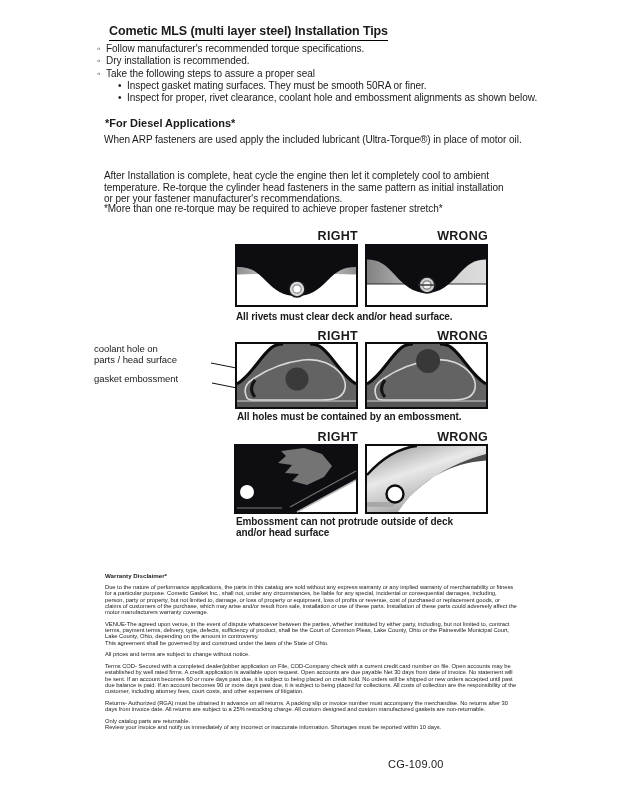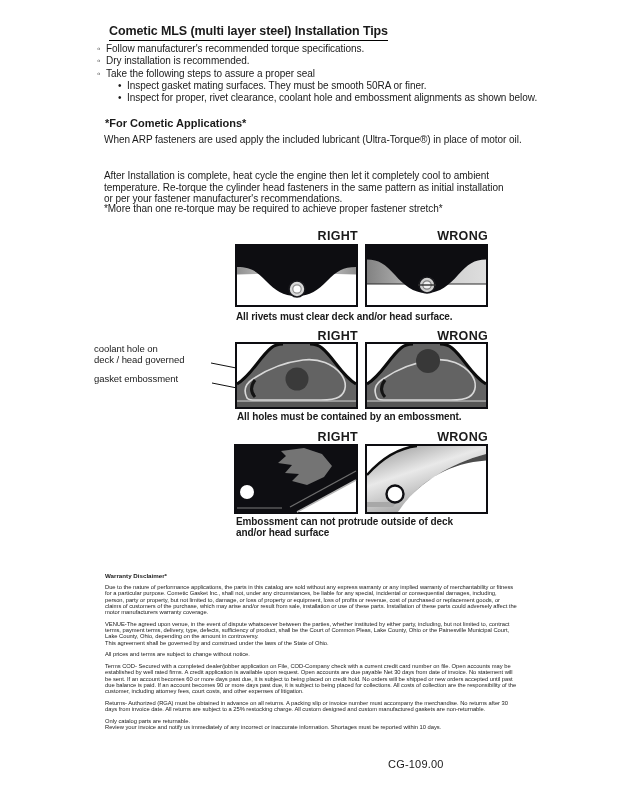--- a/index.html
+++ b/index.html
@@ -58,21 +58,21 @@
   <div class="abs title">Cometic MLS (multi layer steel) Installation Tips</div>
 
   <div class="abs bullets">
     <div class="blt">Follow manufacturer's recommended torque specifications.</div>
     <div class="blt">Dry installation is recommended.</div>
     <div class="blt">Take the following steps to assure a proper seal</div>
     <div class="sub">Inspect gasket mating surfaces.  They must be smooth 50RA or finer.</div>
     <div class="sub">Inspect for proper, rivet clearance, coolant hole and embossment alignments as shown below.</div>
   </div>
 
-  <div class="abs diesel-h">*For Cometic Applications*</div>
+  <div class="abs diesel-h">*For Diesel Applications*</div>
 
   <div class="abs para p1">
     <div>When ARP fasteners are used apply the included lubricant (Ultra-Torque®) in place of motor oil.</div>
   </div>
 
   <div class="abs para p2">
     <div>After Installation is complete, heat cycle the engine then let it completely cool to ambient</div>
     <div>temperature. Re-torque the cylinder head fasteners in the same pattern as initial installation</div>
     <div>or per your fastener manufacturer's recommendations.</div>
   </div>
@@ -118,21 +118,21 @@
     <line x1="53" y1="41" x2="71" y2="41" stroke="#2e2e2e" stroke-width="1.4"></line>
   </svg>
 
   <div class="abs caption cap1">All rivets must clear deck and/or head surface.</div>
 
   <div class="abs dlabel r2l">RIGHT</div>
   <div class="abs dlabel r2r">WRONG</div>
 
   <div class="abs sidelabel lbl-coolant">
     <div>coolant hole on</div>
-    <div>deck / head governed</div>
+    <div>parts / head surface</div>
   </div>
   <div class="abs sidelabel lbl-emboss">gasket embossment</div>
 
   <svg class="abs leaders" width="100" height="45" viewBox="0 0 100 45">
     <line x1="5" y1="8" x2="91" y2="25" stroke="#111" stroke-width="1"></line>
     <line x1="6" y1="28" x2="56" y2="38" stroke="#111" stroke-width="1"></line>
   </svg>
 
   <svg class="abs dimg box2l" width="123" height="67" viewBox="0 0 123 67">
     <rect x="1" y="1" width="121" height="65" fill="#ffffff" stroke="#0d0d11" stroke-width="2"></rect>

